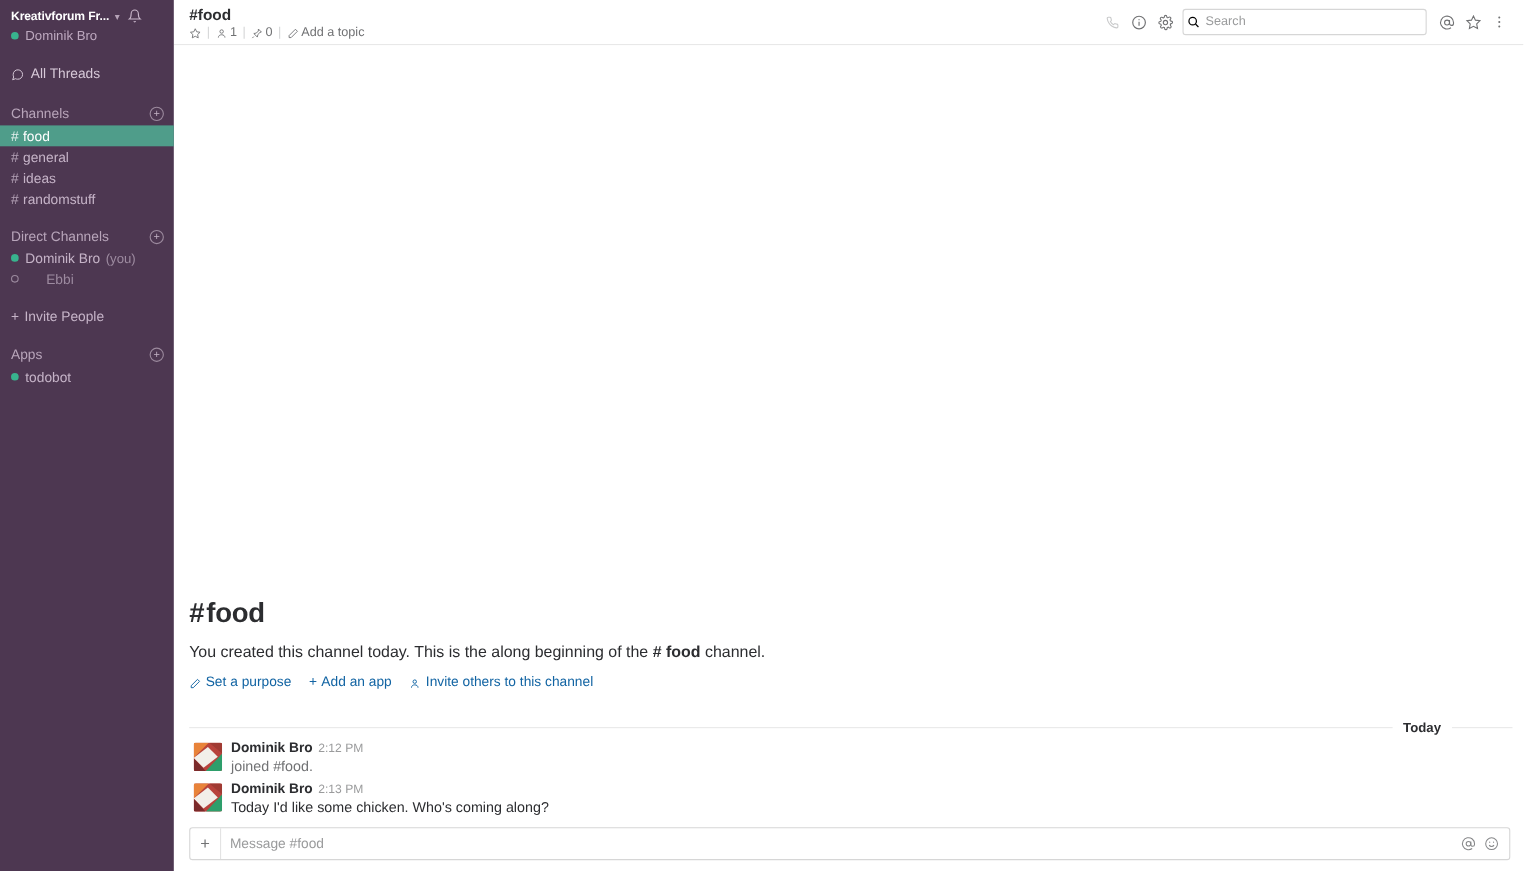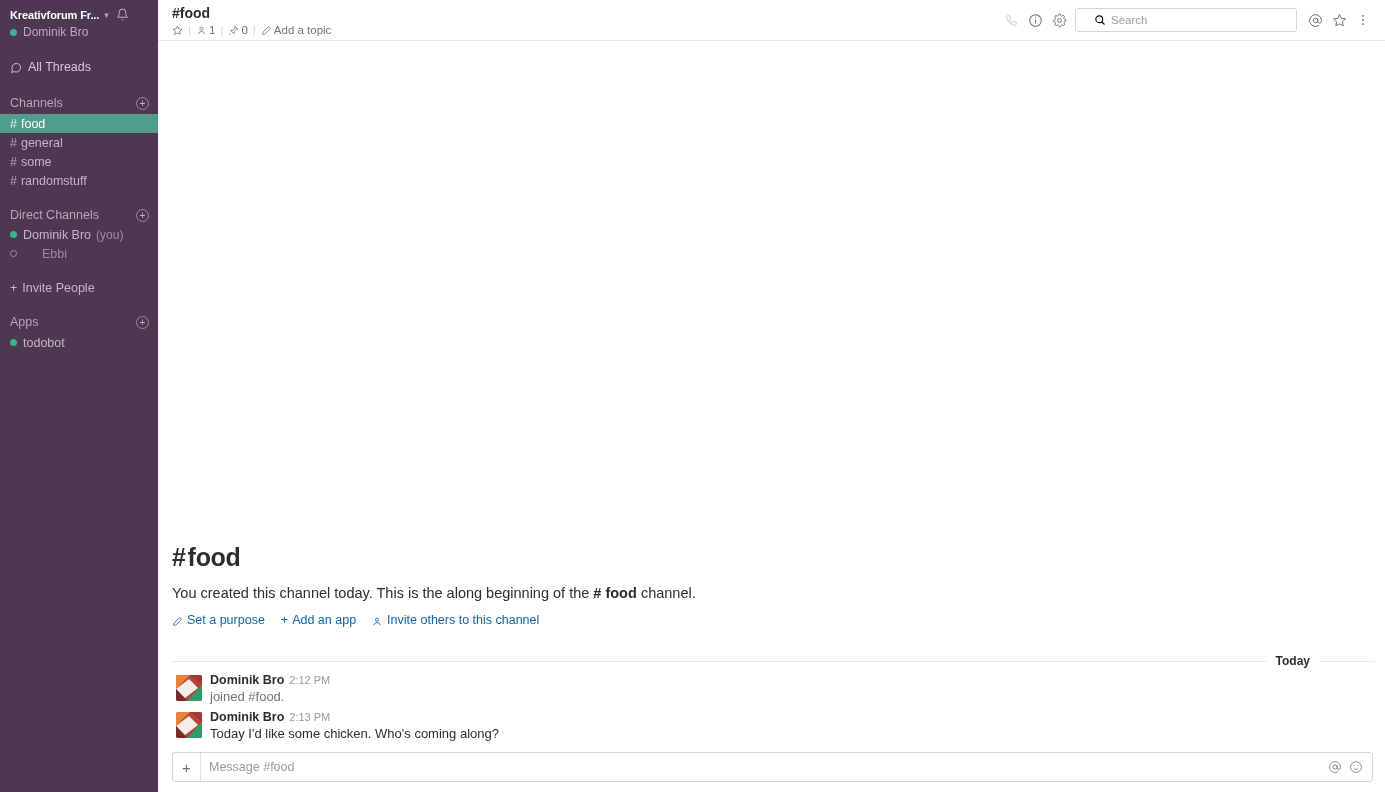--- a/index.html
+++ b/index.html
@@ -88,21 +88,21 @@
   .ch-meta .sep { color: #d5d6d7; }
   .meta-item { display: flex; align-items: center; gap: 2px; }
   .topbar-right { display: flex; align-items: center; gap: 0; padding-top: 4px; }
   .ticon {
     width: 24px; height: 22px; display: flex;
     align-items: center; justify-content: center; color: #717274;
   }
   .ticon.dim { color: #c9cacb; }
   .search-box {
     width: 222px; height: 24px; border: 1px solid #d6d6d6; border-radius: 3px;
-    display: flex; align-items: center; padding: 0 18px; gap: 5px;
+    display: flex; align-items: center; padding: 0 3px; gap: 5px;
     margin: 0 6px 0 4px; background: #fff;
   }
   .search-ph { color: #9a9b9c; font-size: 11.5px; }
 
   .msgs {
     flex: 1 1 auto; overflow: hidden; display: flex;
     flex-direction: column; justify-content: flex-end; padding-bottom: 2px;
   }
   .intro { padding: 0 18px 0 14px; }
   .intro-title {
@@ -197,21 +197,21 @@
       <div class="chan active">
         <span class="hash">#</span>
         <span>food</span>
       </div>
       <div class="chan">
         <span class="hash">#</span>
         <span>general</span>
       </div>
       <div class="chan">
         <span class="hash">#</span>
-        <span>some</span>
+        <span>ideas</span>
       </div>
       <div class="chan">
         <span class="hash">#</span>
         <span>randomstuff</span>
       </div>
     </div>
 
     <div class="sec-head">
       <span>Direct Channels</span>
       <span class="plus-circle">+</span>

